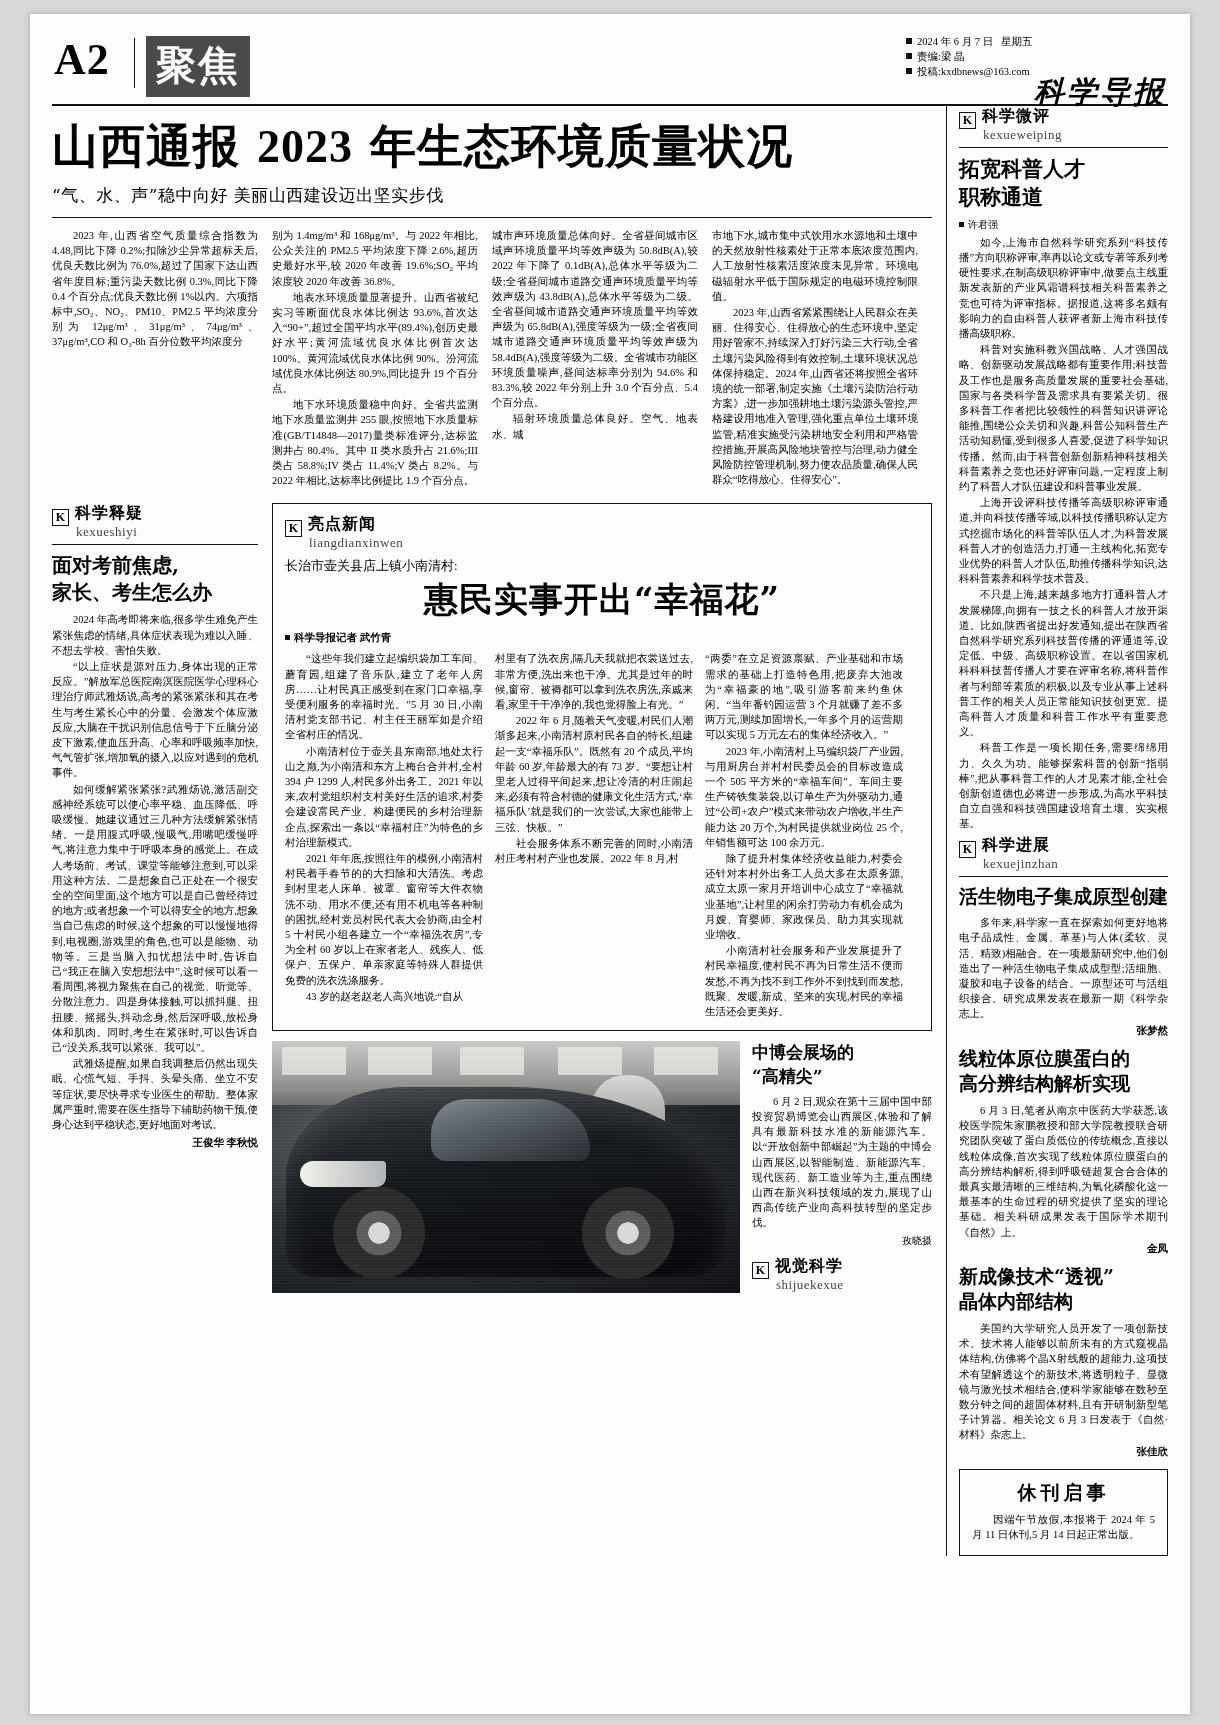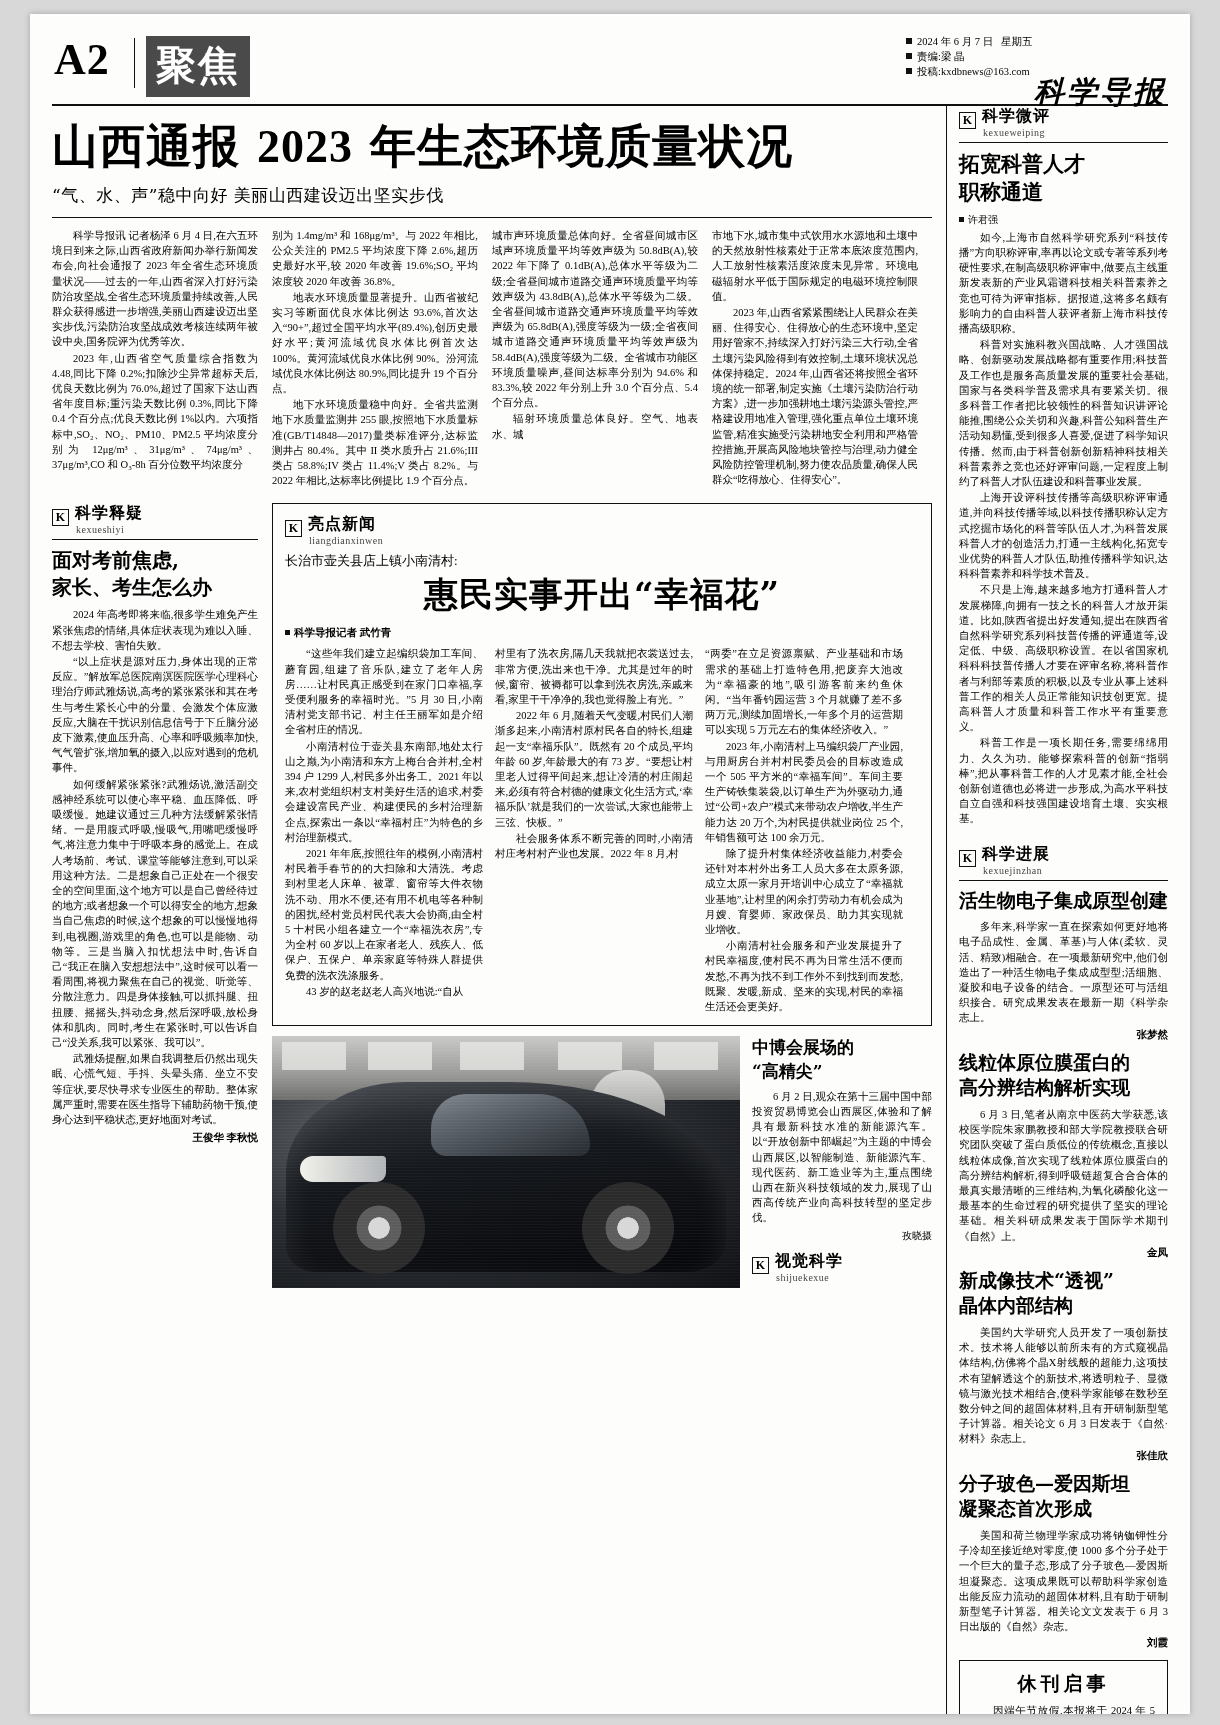--- a/index.html
+++ b/index.html
@@ -98,21 +98,21 @@
     font-family: "Liberation Serif", serif;
     vertical-align: -3px;
     margin-right: 6px;
   }
   .kcap { margin-bottom: 4px; }
   .kcap .cn {
     font-size: 16px; font-weight: bold; letter-spacing: 1px;
     font-family: "DejaVu Serif", serif;
   }
   .kcap .py {
-    font-size: 10px; color: #444; letter-spacing: 0.5px;
+    font-size: 13px; color: #444; letter-spacing: 0.5px;
     margin-left: 24px; display: block; margin-top: -2px;
     font-family: "Liberation Serif", serif;
   }
   .kcap-rule { border-bottom: 1.5px solid #111; width: 100%; margin: 2px 0 7px 0; }
 
   .coltitle {
     font-size: 20px; font-weight: bold; line-height: 1.35;
     font-family: "DejaVu Serif", serif;
     margin-bottom: 6px;
   }
@@ -229,21 +229,20 @@
             <span>山西通报</span>
             <span class="num">2023</span>
             <span>年生态环境质量状况</span>
           </div>
           <div class="subhead">“气、水、声”稳中向好  美丽山西建设迈出坚实步伐</div>
           <div class="rule-thin"></div>
         </div>
 
         <div class="cols" style="margin-top:10px;">
           <div class="col" style="width:206px;">
-            <p>科学导报讯 记者杨泽 6 月 4 日,在六五环境日到来之际,山西省政府新闻办举行新闻发布会,向社会通报了 2023 年全省生态环境质量状况——过去的一年,山西省深入打好污染防治攻坚战,全省生态环境质量持续改善,人民群众获得感进一步增强,美丽山西建设迈出坚实步伐,污染防治攻坚战成效考核连续两年被设中央,国务院评为优秀等次。</p>
             <p>2023 年,山西省空气质量综合指数为 4.48,同比下降 0.2%;扣除沙尘异常超标天后,优良天数比例为 76.0%,超过了国家下达山西省年度目标;重污染天数比例 0.3%,同比下降 0.4 个百分点;优良天数比例 1%以内。六项指标中,SO₂、NO₂、PM10、PM2.5 平均浓度分别为 12μg/m³、31μg/m³、74μg/m³、37μg/m³,CO 和 O₃-8h 百分位数平均浓度分</p>
           </div>
           <div class="col" style="width:206px;">
             <p class="noind">别为 1.4mg/m³ 和 168μg/m³。与 2022 年相比,公众关注的 PM2.5 平均浓度下降 2.6%,超历史最好水平,较 2020 年改善 19.6%;SO₂ 平均浓度较 2020 年改善 36.8%。</p>
             <p>地表水环境质量显著提升。山西省被纪实习等断面优良水体比例达 93.6%,首次达入“90+”,超过全国平均水平(89.4%),创历史最好水平;黄河流域优良水体比例首次达 100%。黄河流域优良水体比例 90%。汾河流域优良水体比例达 80.9%,同比提升 19 个百分点。</p>
             <p>地下水环境质量稳中向好。全省共监测地下水质量监测井 255 眼,按照地下水质量标准(GB/T14848—2017)量类标准评分,达标监测井占 80.4%。其中 II 类水质升占 21.6%;III 类占 58.8%;IV 类占 11.4%;V 类占 8.2%。与2022 年相比,达标率比例提比 1.9 个百分点。</p>
           </div>
           <div class="col" style="width:206px;">
             <p class="noind">城市声环境质量总体向好。全省昼间城市区域声环境质量平均等效声级为 50.8dB(A),较 2022 年下降了 0.1dB(A),总体水平等级为二级;全省昼间城市道路交通声环境质量平均等效声级为 43.8dB(A),总体水平等级为二级。全省昼间城市道路交通声环境质量平均等效声级为 65.8dB(A),强度等级为一级;全省夜间城市道路交通声环境质量平均等效声级为 58.4dB(A),强度等级为二级。全省城市功能区环境质量噪声,昼间达标率分别为 94.6% 和 83.3%,较 2022 年分别上升 3.0 个百分点、5.4 个百分点。</p>
             <p>辐射环境质量总体良好。空气、地表水、城</p>
@@ -355,21 +354,21 @@
           <span class="sq"></span><span>许君强</span>
         </div>
         <div class="col">
           <p>如今,上海市自然科学研究系列“科技传播”方向职称评审,率再以论文或专著等系列考硬性要求,在制高级职称评审中,做要点主线重新发表新的产业风霜谱科技相关科普素养之竞也可待为评审指标。据报道,这将多名颇有影响力的自由科普人获评者新上海市科技传播高级职称。</p>
           <p>科普对实施科教兴国战略、人才强国战略、创新驱动发展战略都有重要作用;科技普及工作也是服务高质量发展的重要社会基础,国家与各类科学普及需求具有要紧关切。很多科普工作者把比较领性的科普知识讲评论能推,围绕公众关切和兴趣,科普公知科普生产活动知易懂,受到很多人喜爱,促进了科学知识传播。然而,由于科普创新创新精神科技相关科普素养之竞也还好评审问题,一定程度上制约了科普人才队伍建设和科普事业发展。</p>
           <p>上海开设评科技传播等高级职称评审通道,并向科技传播等域,以科技传播职称认定方式挖掘市场化的科普等队伍人才,为科普发展科普人才的创造活力,打通一主线构化,拓宽专业优势的科普人才队伍,助推传播科学知识,达科科普素养和科学技术普及。</p>
           <p>不只是上海,越来越多地方打通科普人才发展梯障,向拥有一技之长的科普人才放开渠道。比如,陕西省提出好发通知,提出在陕西省自然科学研究系列科技普传播的评通道等,设定低、中级、高级职称设置。在以省国家机科科科技普传播人才要在评审名称,将科普作者与利部等素质的积极,以及专业从事上述科普工作的相关人员正常能知识技创更宽。提高科普人才质量和科普工作水平有重要意义。</p>
           <p>科普工作是一项长期任务,需要绵绵用力、久久为功。能够探索科普的创新“指弱棒”,把从事科普工作的人才见素才能,全社会创新创道德也必将进一步形成,为高水平科技自立自强和科技强国建设培育土壤、实实根基。</p>
         </div>
 
-        <div class="kcap" style="margin-top:17px;">
+        <div class="kcap" style="margin-top:3px;">
           <span class="klogo">K</span><span class="cn">科学进展</span>
           <span class="py">kexuejinzhan</span>
         </div>
         <div class="kcap-rule"></div>
 
         <div>
           <div class="rail-title" style="white-space:pre-line;">活生物电子集成原型创建</div>
           <div class="col">
             <p>多年来,科学家一直在探索如何更好地将电子品成性、金属、革基)与人体(柔软、灵活、精致)相融合。在一项最新研究中,他们创造出了一种活生物电子集成成型型;活细胞、凝胶和电子设备的结合。一原型还可与活组织接合。研究成果发表在最新一期《科学杂志上。</p>
           </div>
@@ -387,28 +386,20 @@
 
         <div style="margin-top:8px;">
           <div class="rail-title" style="white-space:pre-line;">新成像技术“透视”
 晶体内部结构</div>
           <div class="col">
             <p>美国约大学研究人员开发了一项创新技术。技术将人能够以前所未有的方式窥视晶体结构,仿佛将个晶X射线般的超能力,这项技术有望解透这个的新技术,将透明粒子、显微镜与激光技术相结合,使科学家能够在数秒至数分钟之间的超固体材料,且有开研制新型笔子计算器。相关论文 6 月 3 日发表于《自然·材料》杂志上。</p>
           </div>
           <div class="rail-sig">张佳欣</div>
         </div>
 
-        <div style="margin-top:8px;">
-          <div class="rail-title" style="white-space:pre-line;">分子玻色—爱因斯坦
-凝聚态首次形成</div>
-          <div class="col">
-            <p>美国和荷兰物理学家成功将钠铷钾性分子冷却至接近绝对零度,使 1000 多个分子处于一个巨大的量子态,形成了分子玻色—爱因斯坦凝聚态。这项成果既可以帮助科学家创造出能反应力流动的超固体材料,且有助于研制新型笔子计算器。相关论文文发表于 6 月 3 日出版的《自然》杂志。</p>
-          </div>
-          <div class="rail-sig">刘霞</div>
-        </div>
 
         <div class="notice">
           <div class="notice-t">休刊启事</div>
           <div class="notice-b">因端午节放假,本报将于 2024 年 5 月 11 日休刊,5 月 14 日起正常出版。</div>
 
         </div>
 
       </div>
     </div>
 

